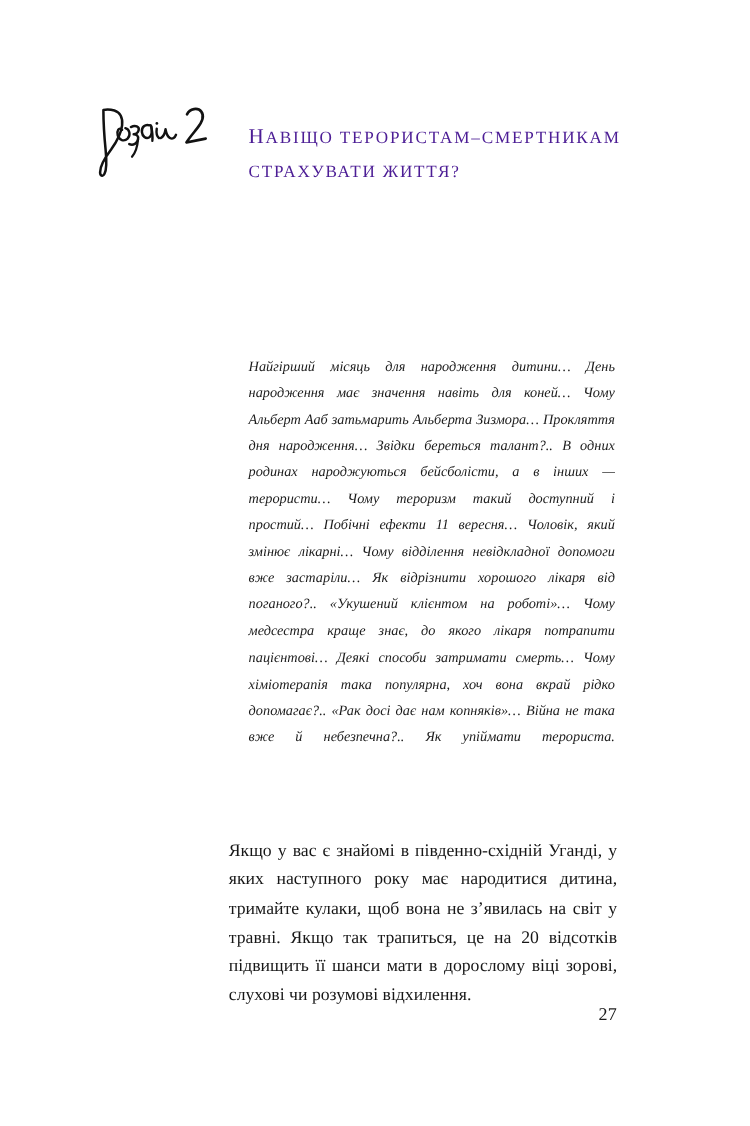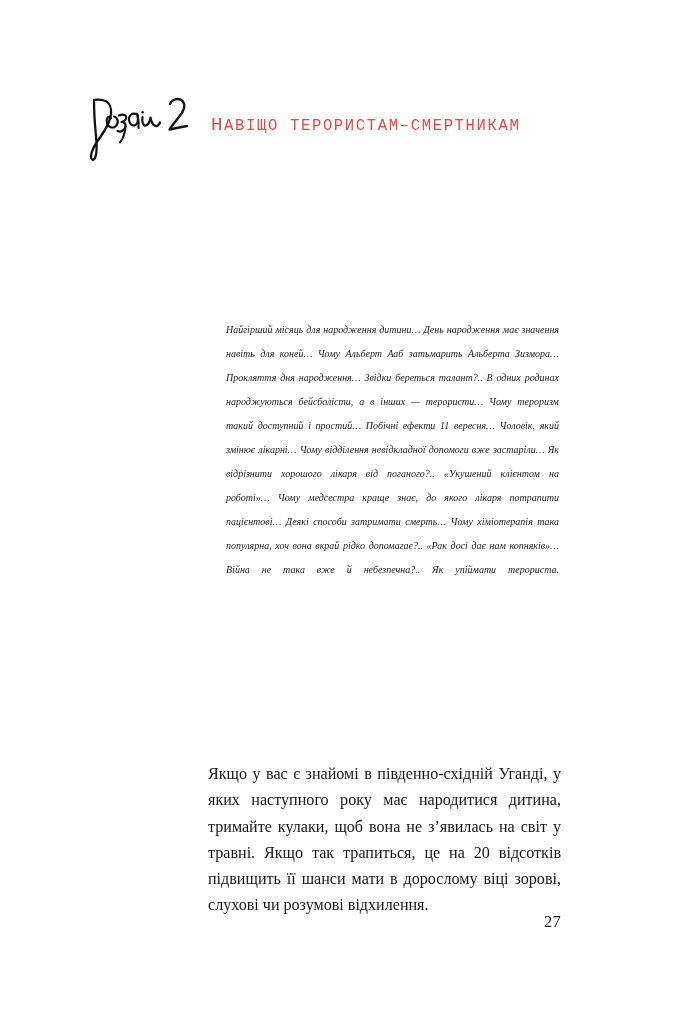--- a/index.html
+++ b/index.html
@@ -49,27 +49,27 @@
     left: 0; top: 0;
     width: 0; height: 0;
     overflow: hidden;
     font-size: 1px;
     color: transparent;
   }
 
   
   .chapter-heading {
     position: absolute;
-    left: 211px;
+    left: 226px;
     top: 97px;
     width: 400px;
-    font-family: Liberation Mono, monospace;
+    font-family: Liberation Serif, serif;
     font-size: 19.2px;
     line-height: 30px;
-    color: #ef4444;
+    color: #4c1d95;
     font-weight: 400;
   }
   .chapter-heading .hline {
     display: block;
     white-space: nowrap;
   }
   
   .chapter-heading .cap {
     font-size: 19.2px;
     letter-spacing: 1.55px;
@@ -80,21 +80,21 @@
   }
 
   
   .summary {
     position: absolute;
     left: 226px;
     top: 308px;
     width: 333px;
     font-family: "Liberation Serif", "DejaVu Serif", serif;
     font-style: italic;
-    font-size: 10px;
+    font-size: 13px;
     line-height: 24.05px;
     text-align: justify;
     text-align-last: justify;
     color: #1b1b1b;
     hyphens: manual;
     word-spacing: 0.1px;
   }
 
   
   .body-paragraph {
@@ -148,20 +148,21 @@
 
       <path class="ink" stroke-width="2.2" d="M62,41.5 C64.5,40.5 66,37 66.5,33.5 C67,36.5 68,40 70.5,41.5 C73,43 75,41 76,38.5"></path>
 
       <path class="ink" stroke-width="2.4" d="M86,20 C88.5,14.5 96,13.5 99,17.5 C102,21.5 99.5,27.5 95,33 C91,38 87.5,42 85.5,45.5 C90,44.5 97.5,43 103,42"></path>
     </svg>
     <span class="marker-text">Розділ 2</span>
   </div>
 
   <h1 class="chapter-heading">
     <span class="hline"><span class="cap">Н</span><span class="sc">АВІЩО ТЕРОРИСТАМ–СМЕРТНИКАМ</span></span>
+    <span class="hline"><span class="sc">СТРАХУВАТИ ЖИТТЯ?</span></span>
   </h1>
 
   <p class="summary">Найгірший місяць для народження дитини… День народження має значення навіть для коней… Чому Альберт Ааб затьмарить Альберта Зизмора… Прокляття дня народження… Звідки береться талант?.. В одних родинах народжуються бейсболісти, а в інших — терористи… Чому тероризм такий доступний і простий… Побічні ефекти 11 вересня… Чоловік, який змінює лікарні… Чому відділення невідкладної допомоги вже застаріли… Як відрізнити хорошого лікаря від поганого?.. «Укушений клієнтом на роботі»… Чому медсестра краще знає, до якого лікаря потрапити пацієнтові… Деякі способи затримати смерть… Чому хіміотерапія така популярна, хоч вона вкрай рідко допомагає?.. «Рак досі дає нам копняків»… Війна не така вже й небезпечна?.. Як упіймати терориста.</p>
 
   <p class="body-paragraph" style="text-align-last: left;">Якщо у вас є знайомі в південно-східній Уганді, у яких наступного року має народитися дитина, тримайте кулаки, щоб вона не з’явилась на світ у травні. Якщо так трапиться, це на 20 відсотків підвищить її шанси мати в дорослому віці зорові, слухові чи розумові відхилення.</p>
 
   <div class="folio">27</div>
 
 </div>
 

